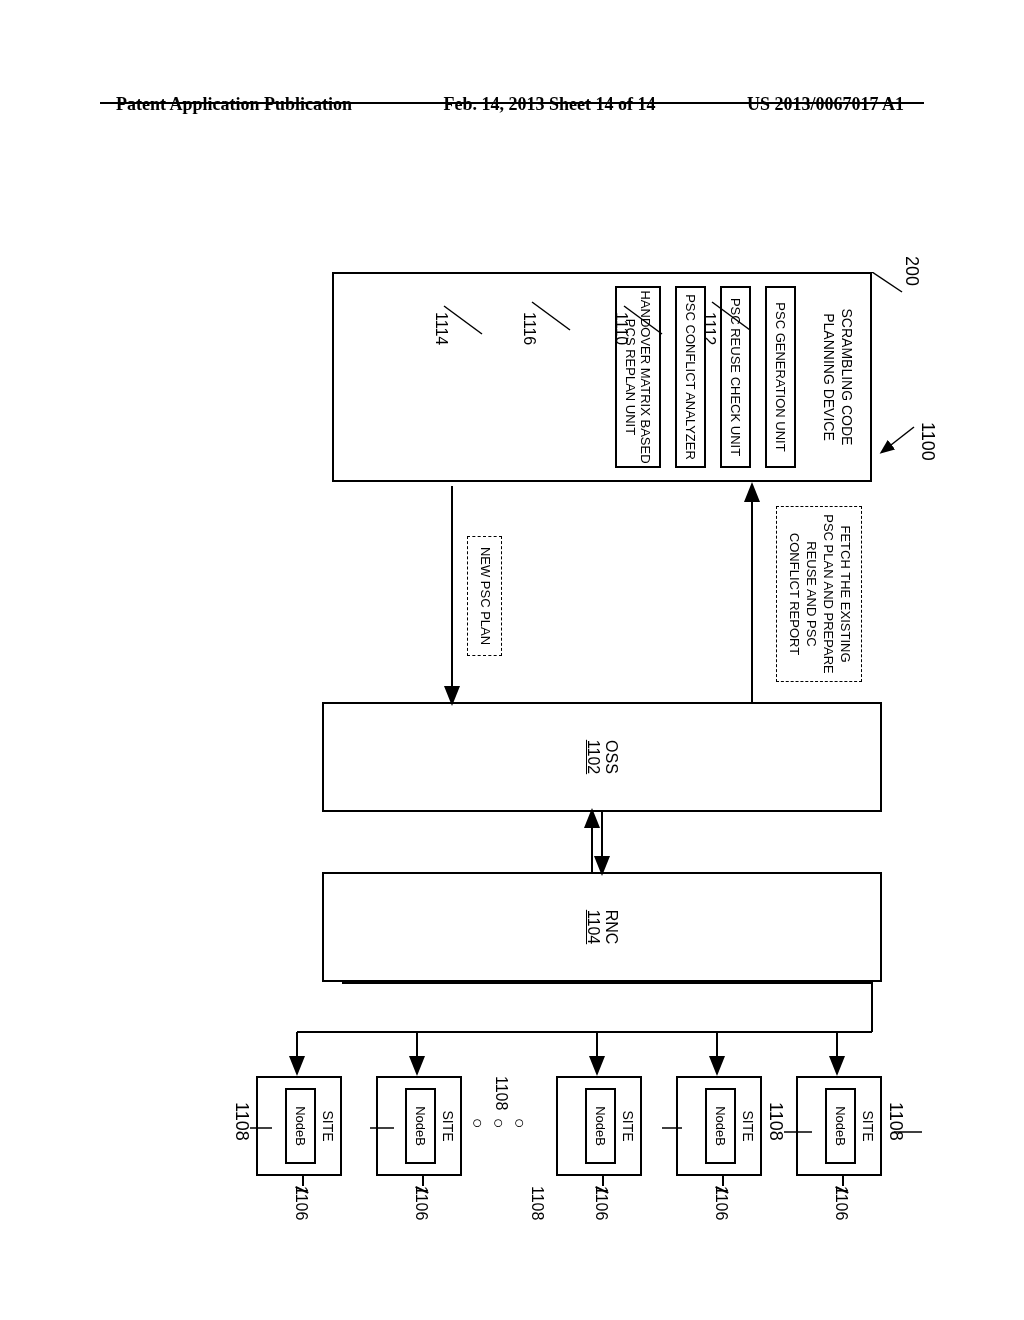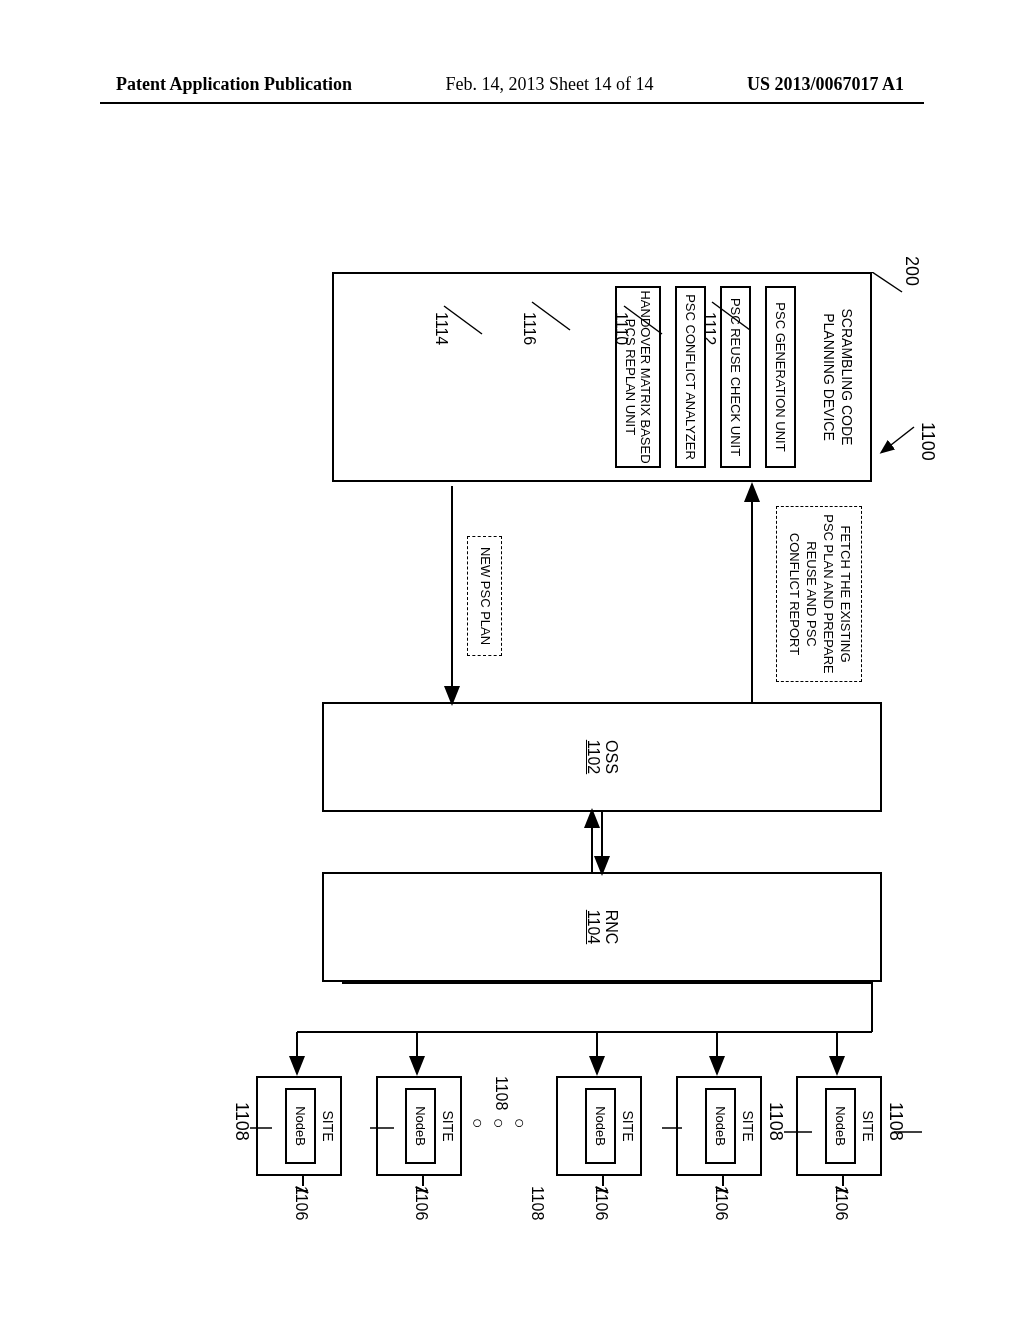--- a/index.html
+++ b/index.html
@@ -5,31 +5,31 @@
   * { box-sizing: border-box; margin: 0; padding: 0; }
   body {
     width: 1024px;
     height: 1320px;
     background: #fff;
     font-family: "Times New Roman", serif;
     position: relative;
   }
   .header {
     position: absolute;
-    top: 74px;
+    top: 94px;
     left: 0;
     width: 1024px;
     display: flex;
     justify-content: space-between;
     padding: 0 120px 0 116px;
     font-size: 18px;
     font-weight: bold;
   }
   .header-right { font-weight: bold; }
-  .header-center { font-weight: normal; }
+  .header-center { font-weight: bold; }
   .rule {
     position: absolute;
     top: 102px;
     left: 100px;
     width: 824px;
     height: 2px;
     background: #000;
   }
   .figure-wrap {
     position: absolute;

